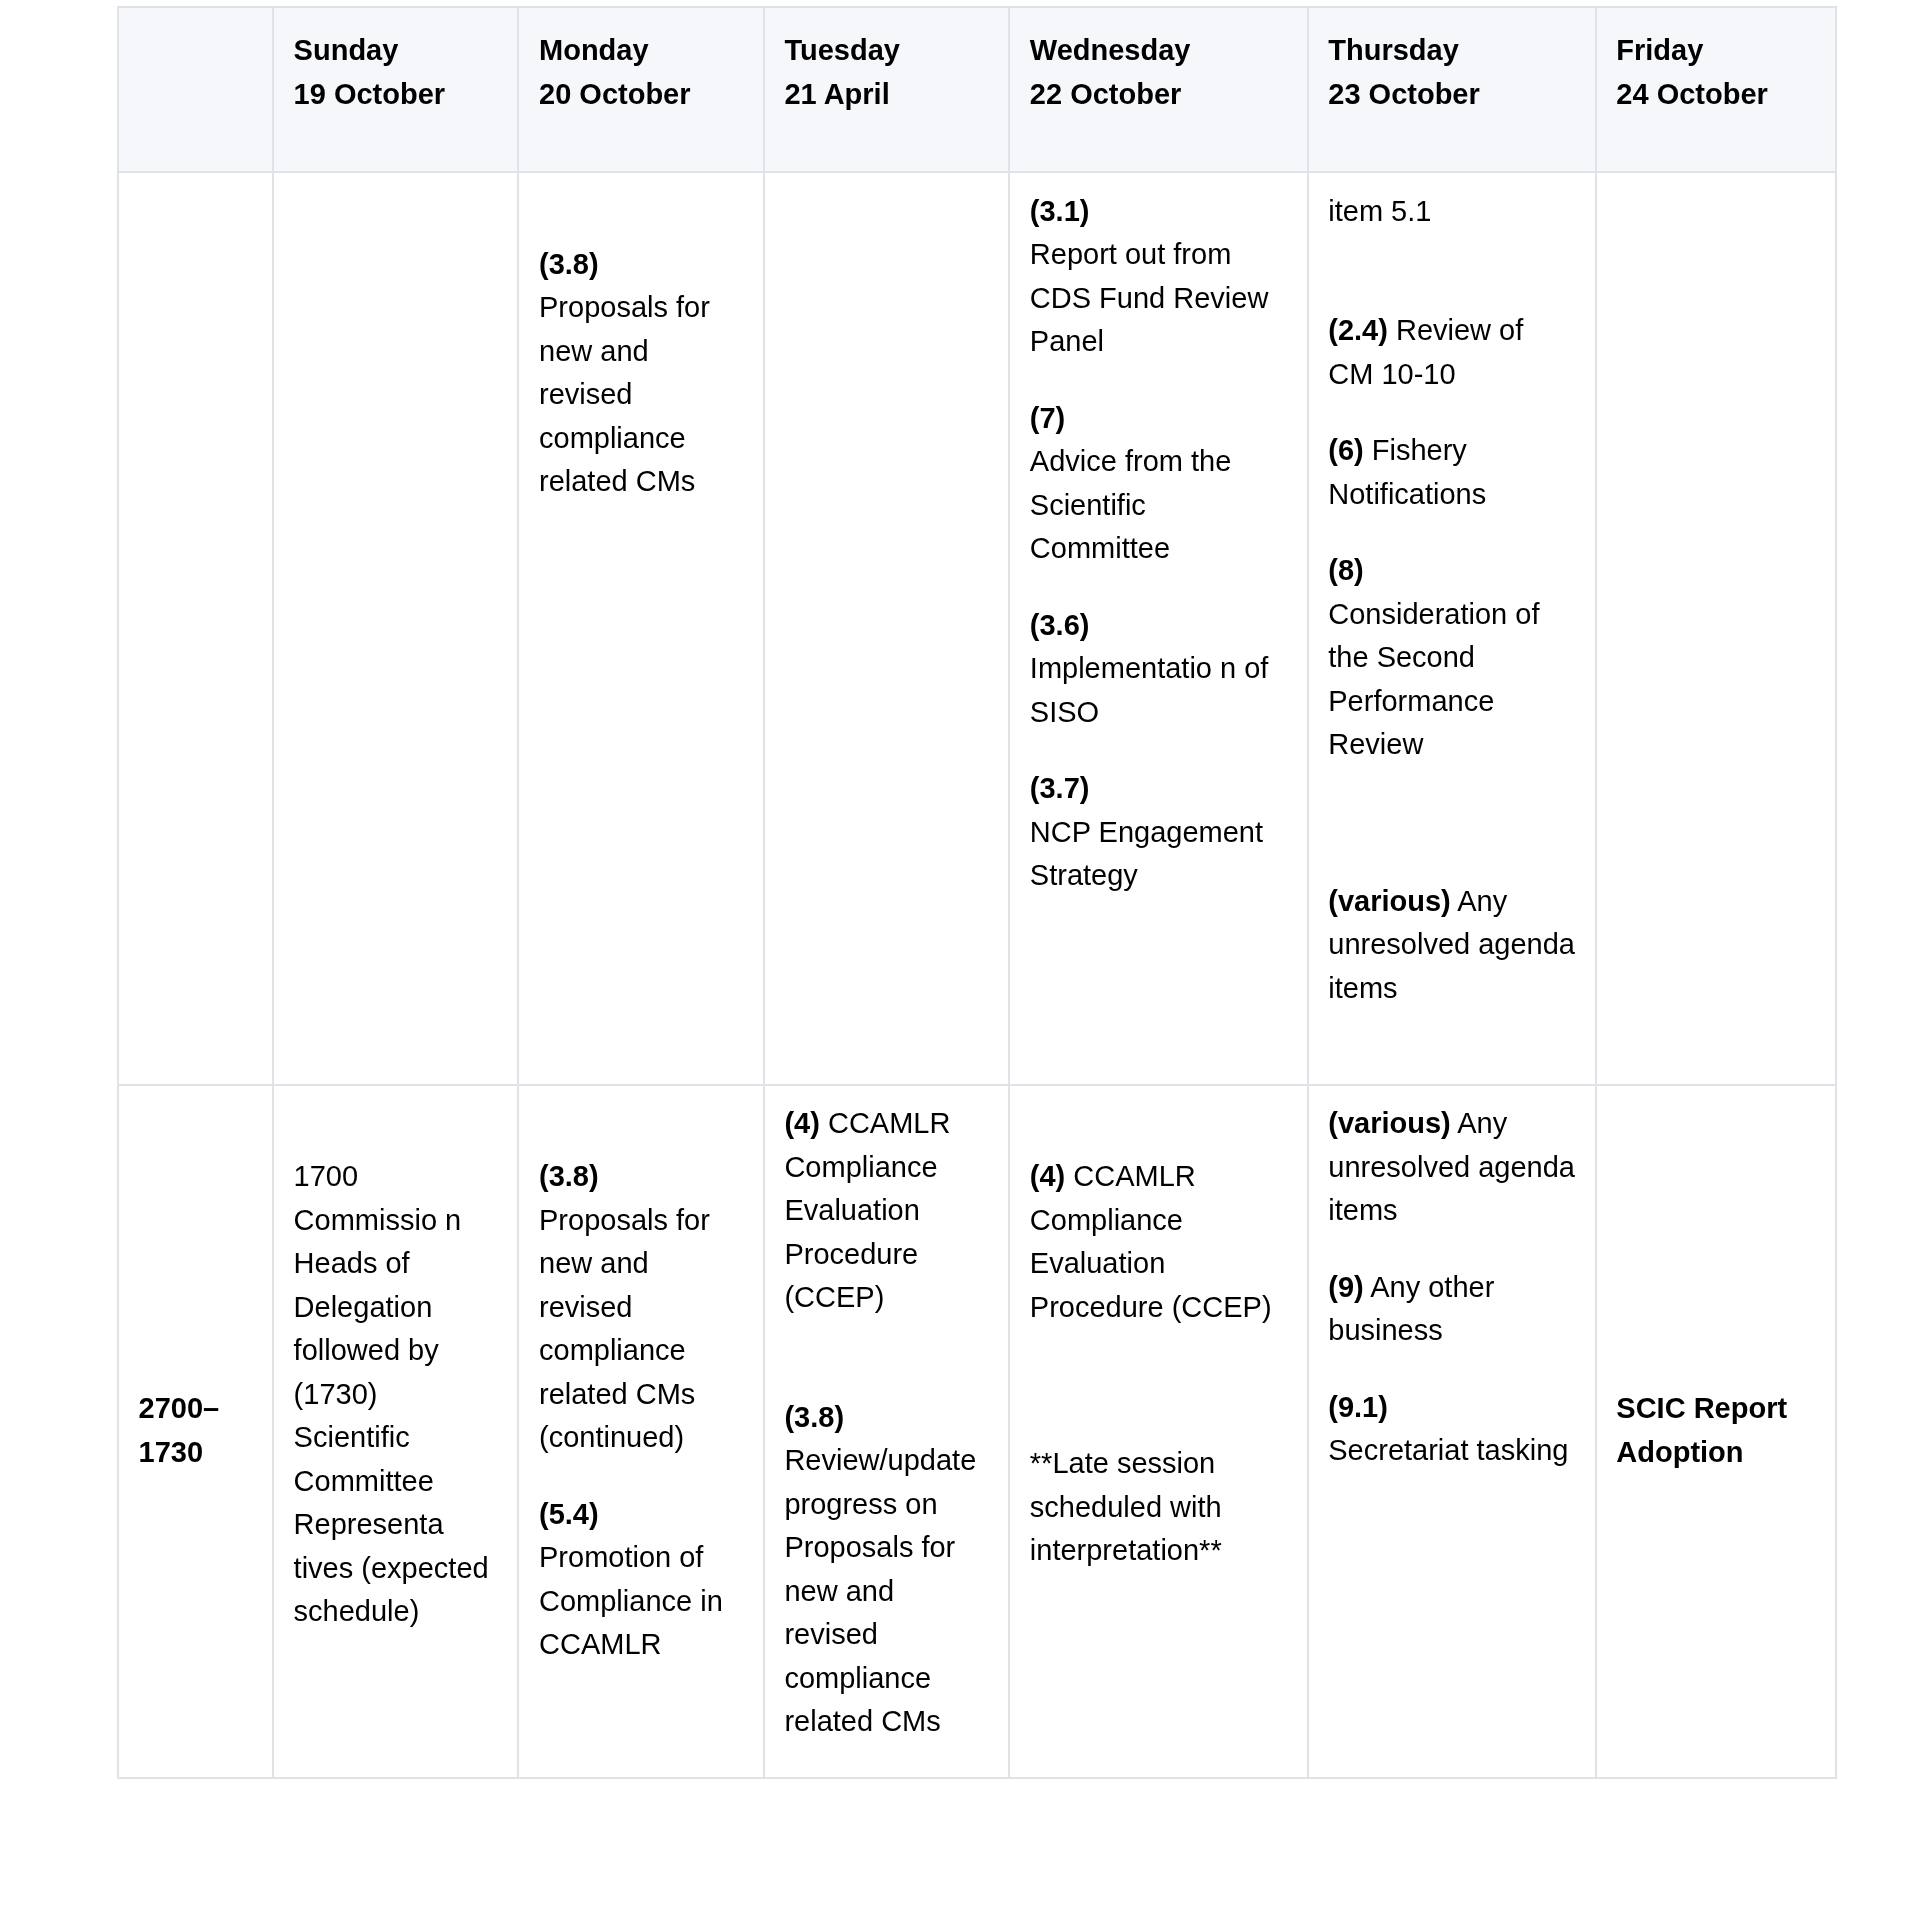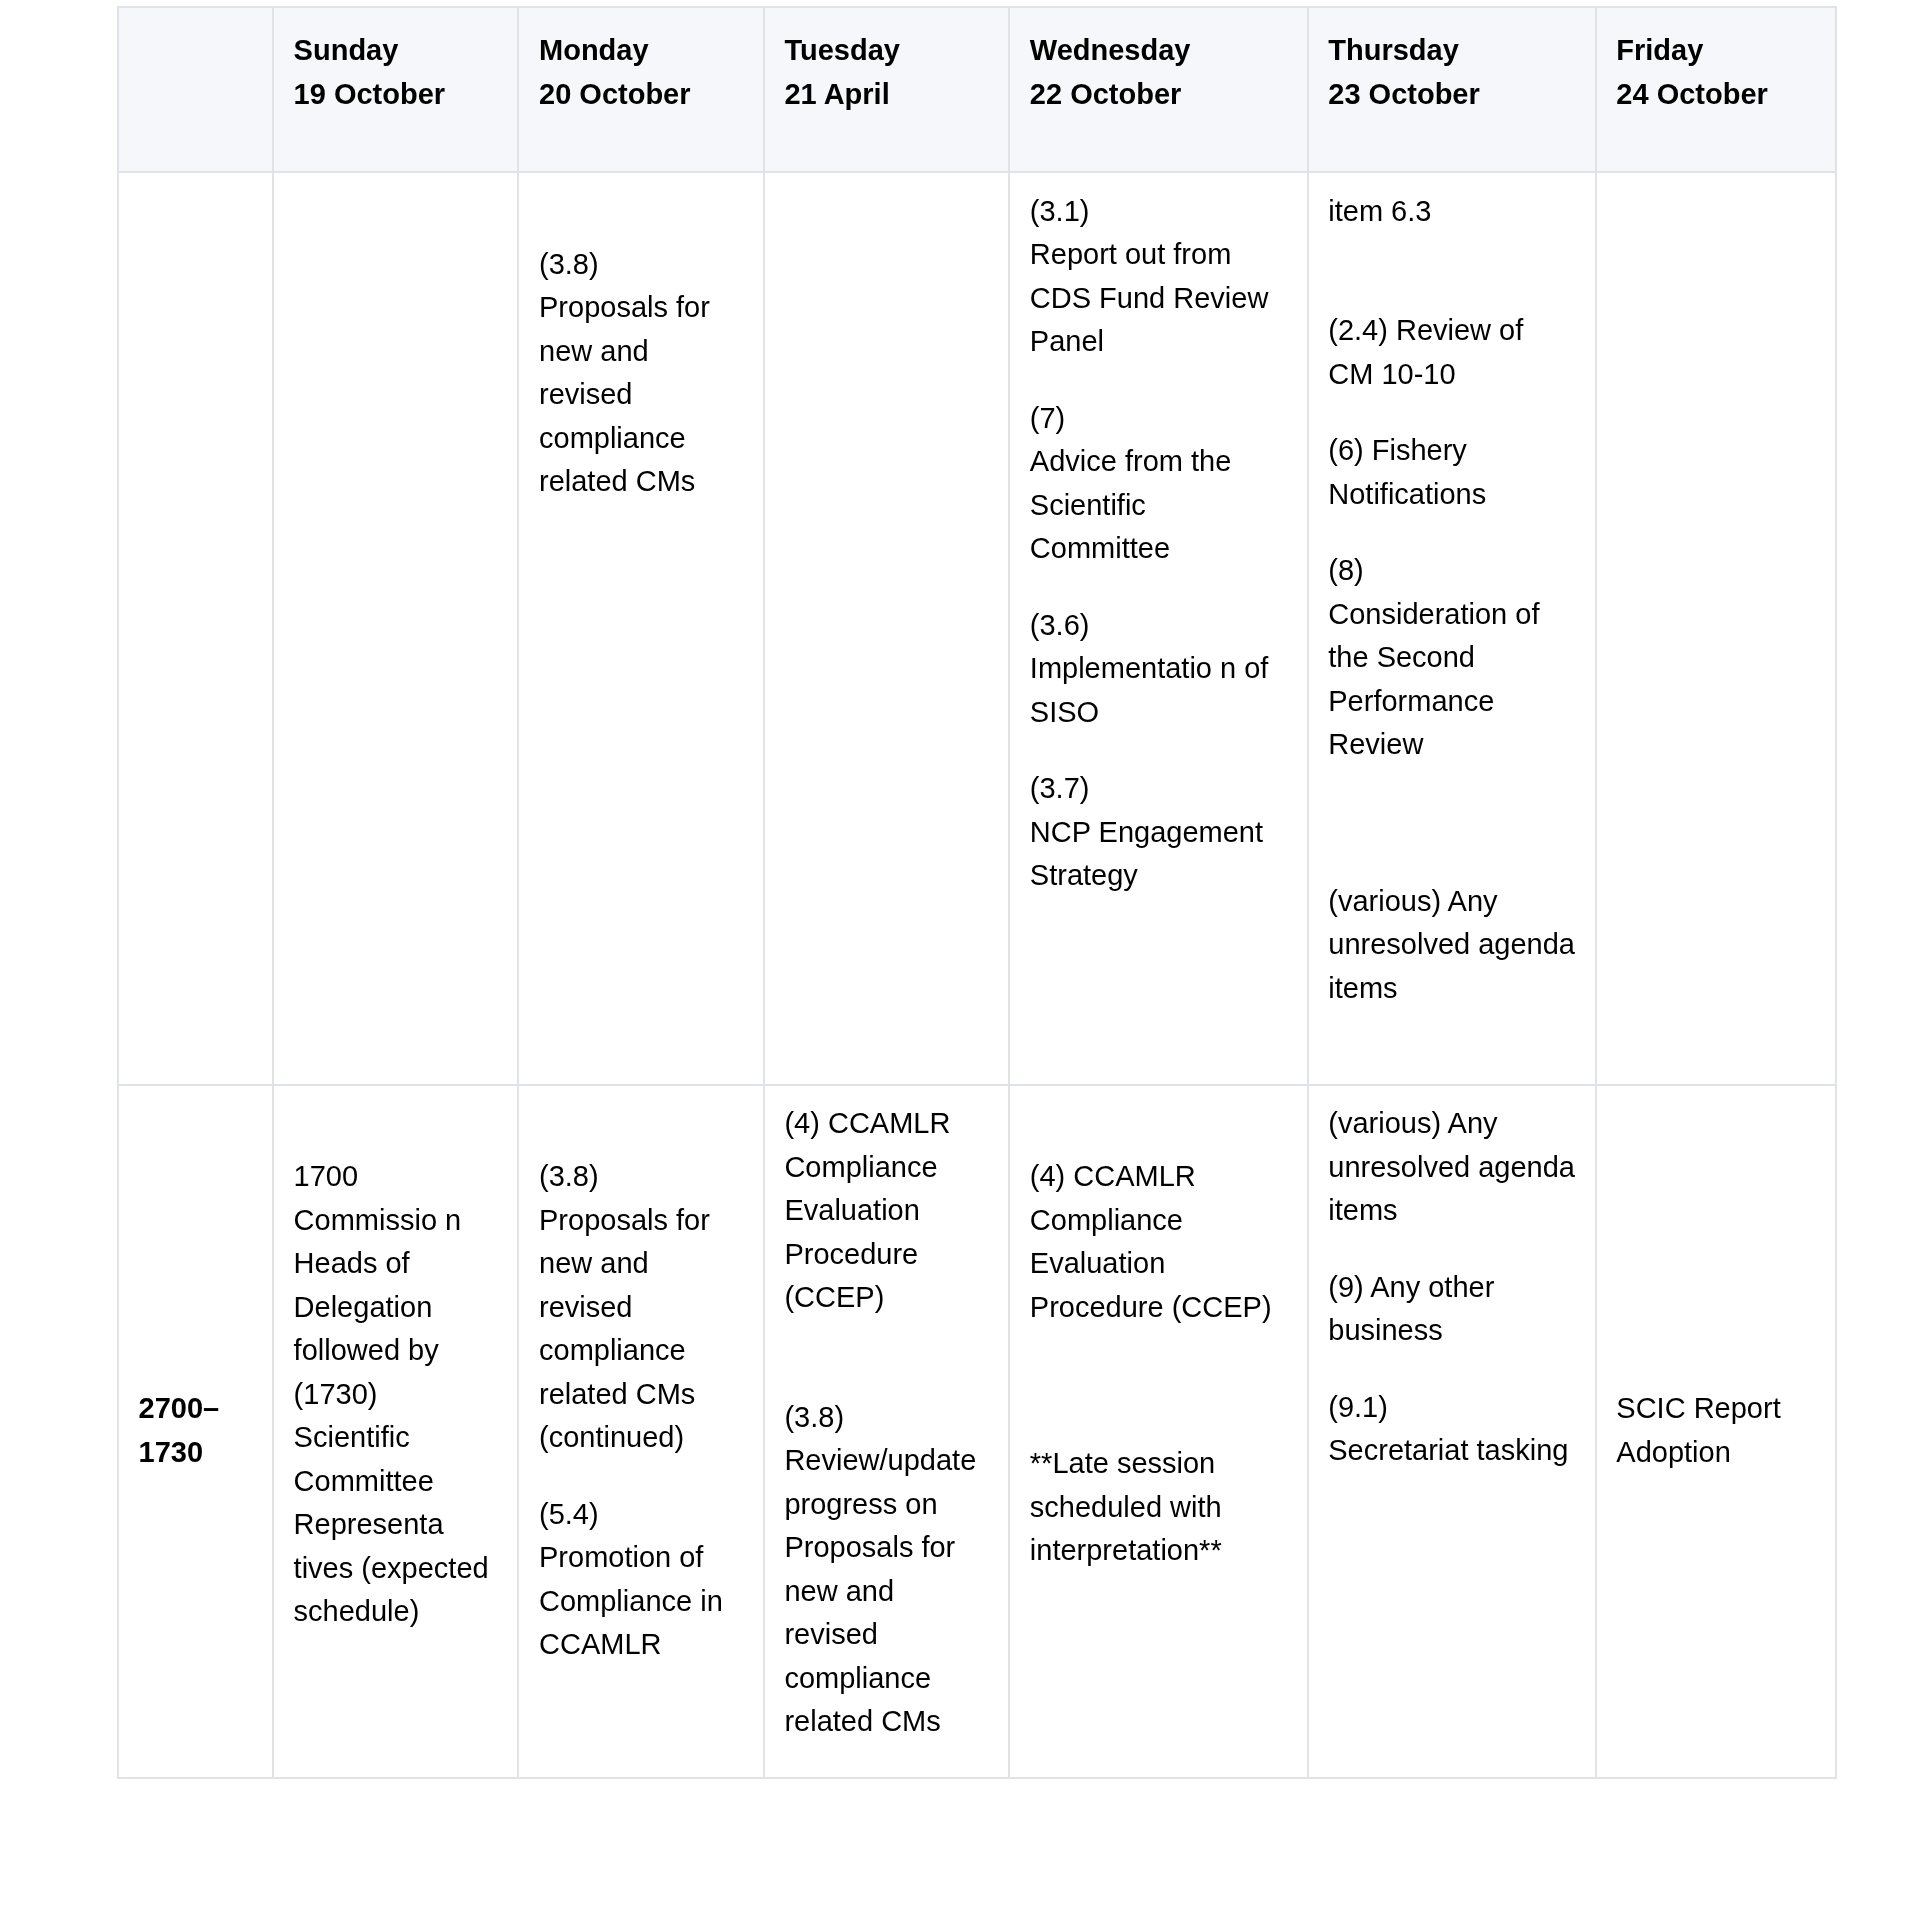--- a/index.html
+++ b/index.html
@@ -71,21 +71,21 @@
 
   .row-main td { height: 876px; }
   .row-break td { height: 147px; vertical-align: middle; }
   .row-late td  { height: 657px; }
 
   .blk { margin: 0 0 0 0; }
   .blk + .blk { margin-top: 33px; }
   .blk.gap-lg { margin-top: 76px; }
   .blk.gap-xl { margin-top: 113px; }
   .blk.gap-md { margin-top: 53px; }
-  b { font-weight: normal; }
+  b { font-weight: bold; }
 
   td.break-cell { vertical-align: middle; }
   td.friday-cell { vertical-align: middle; font-weight: bold; }
 </style>
 </head>
 <body>
 
 <div class="page">
   <table class="schedule">
     <colgroup>
@@ -151,21 +151,21 @@
             <b>(3.6)</b><br>
             <span>Implementatio n of SISO</span>
           </div>
           <div class="blk">
             <b>(3.7)</b><br>
             <span>NCP Engagement Strategy</span>
           </div>
         </td>
         <td>
           <div class="blk">
-            <span>item 6.3</span>
+            <span>item 5.1</span>
           </div>
           <div class="blk gap-lg">
             <b>(2.4)</b><span> Review of CM 10-10</span>
           </div>
           <div class="blk">
             <b>(6)</b><span> Fishery Notifications</span>
           </div>
           <div class="blk">
             <b>(8)</b><br>
             <span>Consideration of the Second Performance Review</span>

